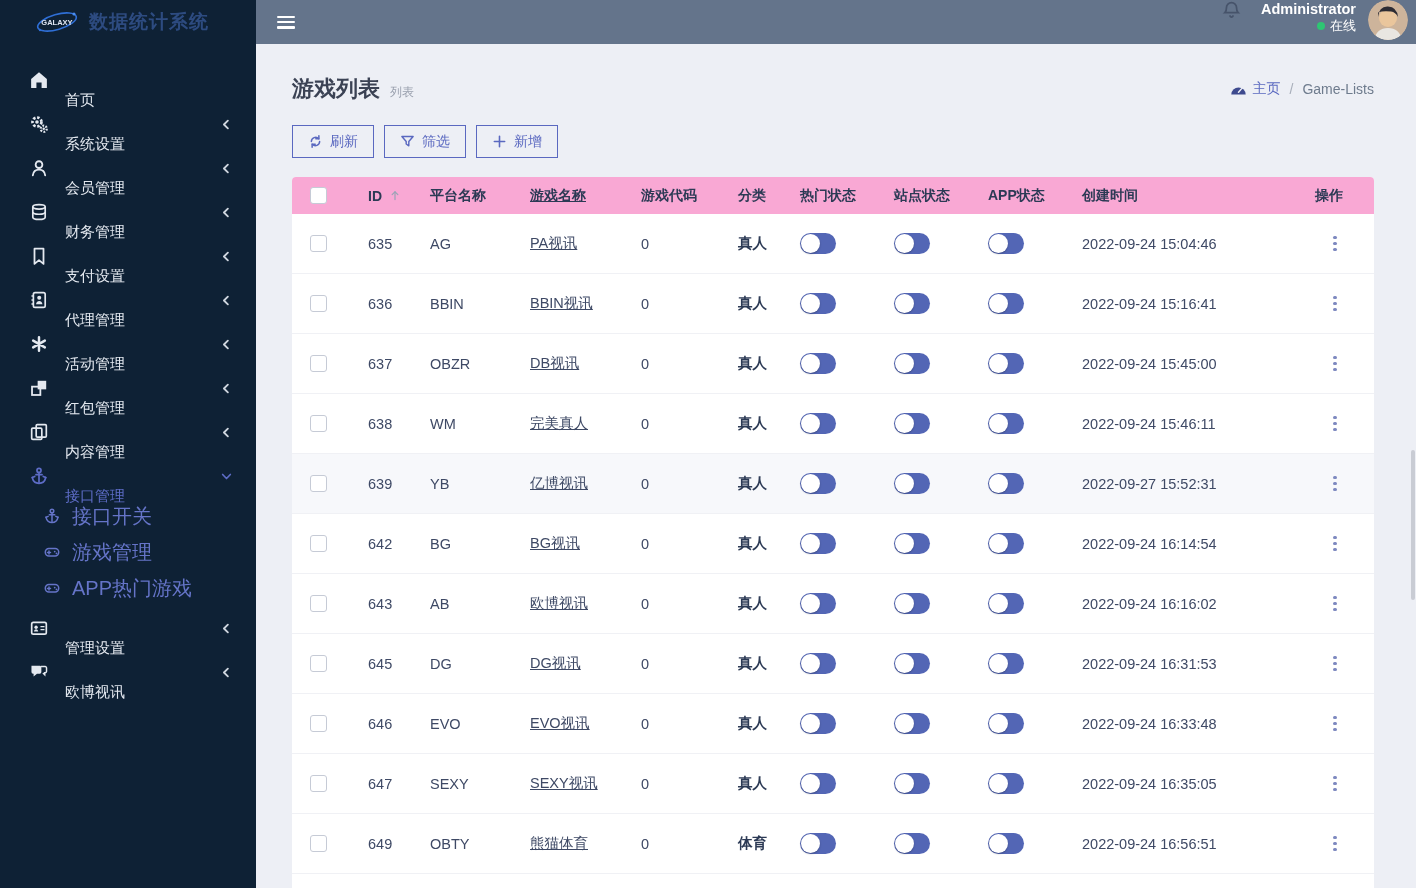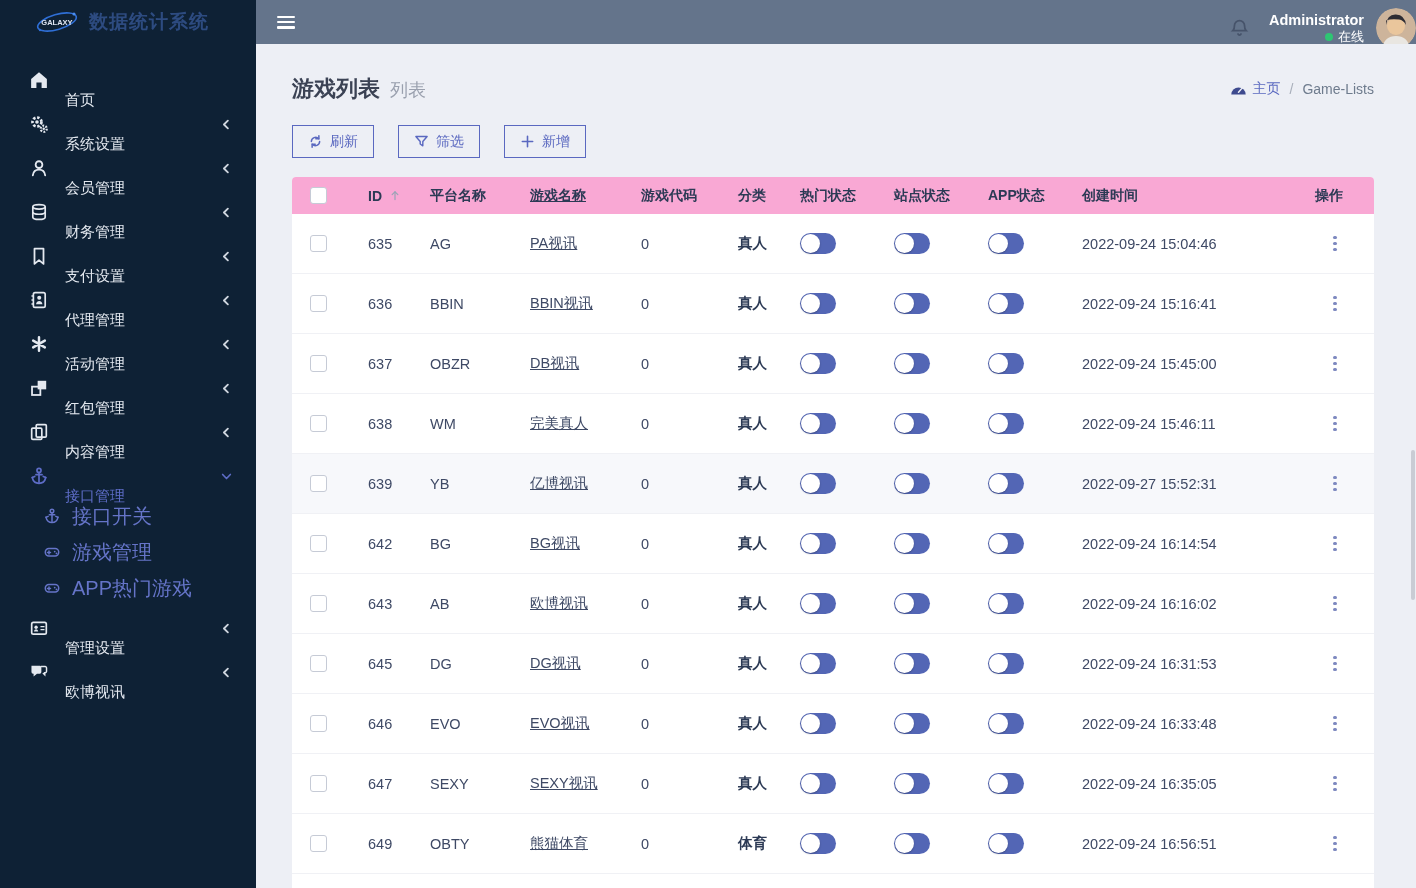--- a/index.html
+++ b/index.html
@@ -21,46 +21,46 @@
   .smi { height:36px; display:flex; align-items:center; padding:0 24px 0 44px;
     color:#6574c8; font-size:20px; cursor:pointer; }
   .smi .ic { width:16px; height:16px; margin-right:12px; flex:none; }
 
   
   .topbar { position:absolute; left:256px; top:0; right:0; height:44px;
     background:#64748b; display:flex; align-items:center; }
   .hamburger { margin-left:21px; width:18px; height:13px; display:flex; flex-direction:column;
     justify-content:space-between; background:none; border:none; cursor:pointer; }
   .hamburger i { display:block; height:2.6px; background:#fff; border-radius:1px; }
-  .top-right { position:absolute; right:0; top:0; height:56px; display:flex; align-items:center; }
+  .top-right { position:absolute; right:8px; top:0; height:56px; display:flex; align-items:flex-start; }
   .bell { width:19px; height:20px; color:#46536a; margin-right:20px; cursor:pointer; }
   .user-meta { text-align:right; margin-right:12px; line-height:1.25; }
   .user-name { color:#fff; font-size:14.5px; font-weight:700; }
   .user-status { color:#fff; font-size:13px; display:flex; align-items:center; justify-content:flex-end; }
   .dot { width:8px; height:8px; border-radius:50%; background:#2ec573; display:inline-block; margin-right:5px; }
   .avatar { width:40px; height:40px; border-radius:50%; overflow:hidden; flex:none; cursor:pointer; }
 
   
   .content { position:absolute; left:256px; top:44px; right:0; bottom:0;
     background:#edeff5; padding:0 42px 0 36px; overflow:hidden; }
   .page-head { margin-top:30px; display:flex; align-items:center; justify-content:space-between; }
   .titles { display:flex; align-items:baseline; }
   .titles h1 { font-size:22px; font-weight:700; color:#3b4254; }
-  .titles .sub { font-size:18px; color:#9aa0ae; margin-left:10px; }
+  .titles .sub { font-size:12px; color:#9aa0ae; margin-left:10px; }
   .breadcrumb { display:flex; align-items:center; font-size:14px; }
   .bc-ic { width:17px; height:15px; color:#3e4a8e; margin-right:6px; }
   .bc-home { color:#5a68c0; cursor:pointer; }
   .bc-sep { color:#a8aeba; margin:0 9px; }
   .bc-cur { color:#6e7b8d; }
 
   .toolbar { margin-top:21px; display:flex; }
   .btn { height:33px; padding:0 15px; border:1px solid #5a68c0; border-radius:0;
     background:transparent; color:#5a68c0; font-size:14px; display:flex; align-items:center;
     gap:7px; cursor:pointer; font-family:inherit; }
-  .btn + .btn { margin-left:24px; }
+  .btn + .btn { margin-left:10px; }
   .btn .bic { width:15px; height:15px; }
   .btn-add { margin-left:auto; }
 
   
   .card { margin-top:19px; width:1082px; height:740px; background:#fff; border-radius:4px; overflow:hidden; }
   .thead { height:37px; background:#f9a8d4; display:flex; align-items:center;
     font-size:14px; font-weight:700; color:#2c3a55; }
   .trow { height:60px; display:flex; align-items:center; background:#fff;
     border-bottom:1px solid #f0f1f5; font-size:14.5px; color:#3e4965; }
   .trow.hl { background:#f7f8fb; }

